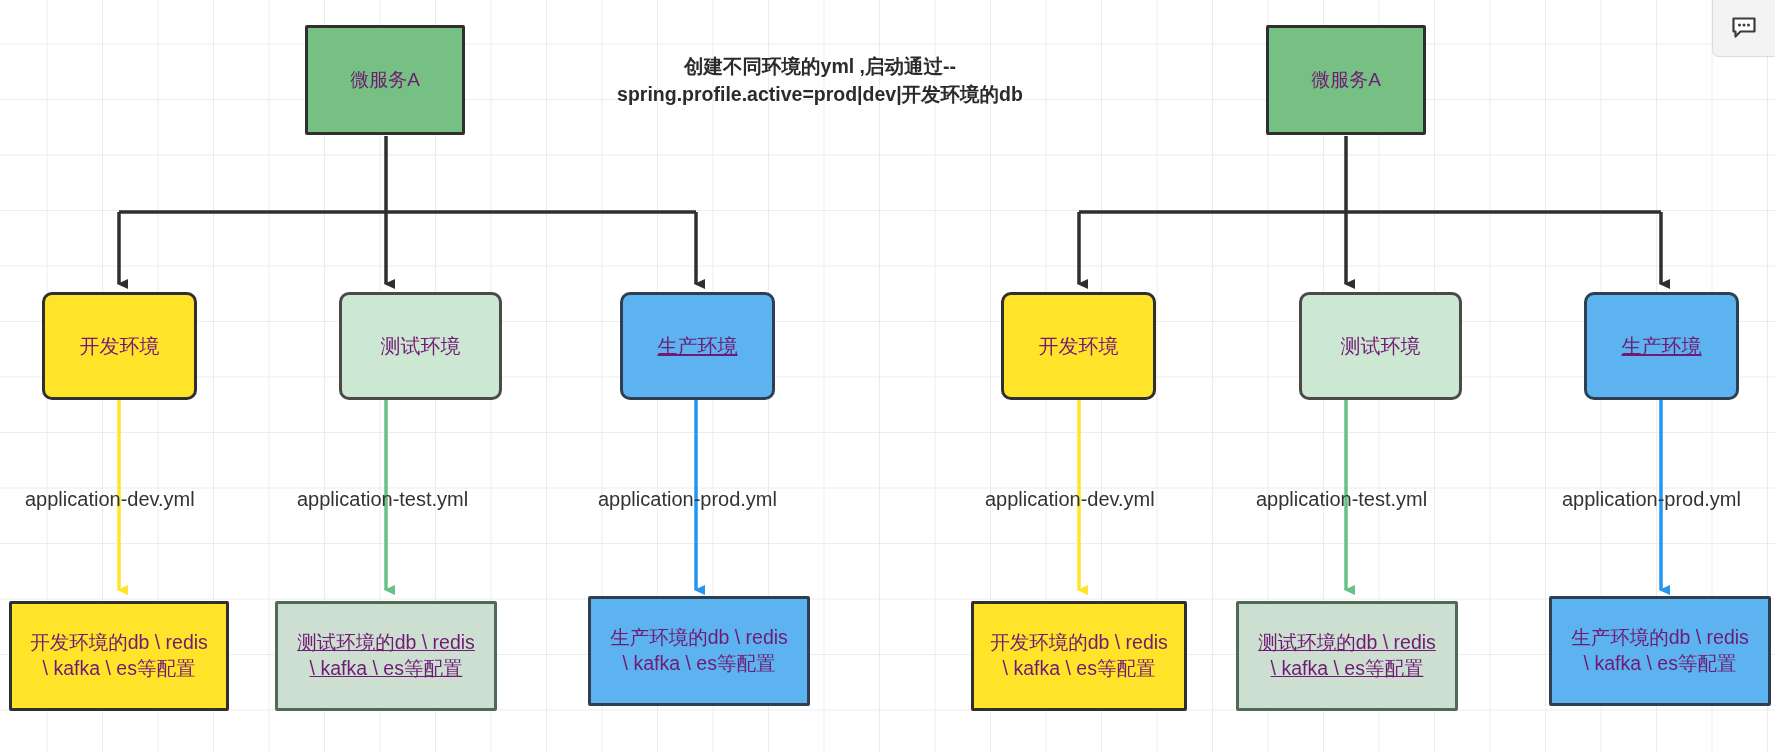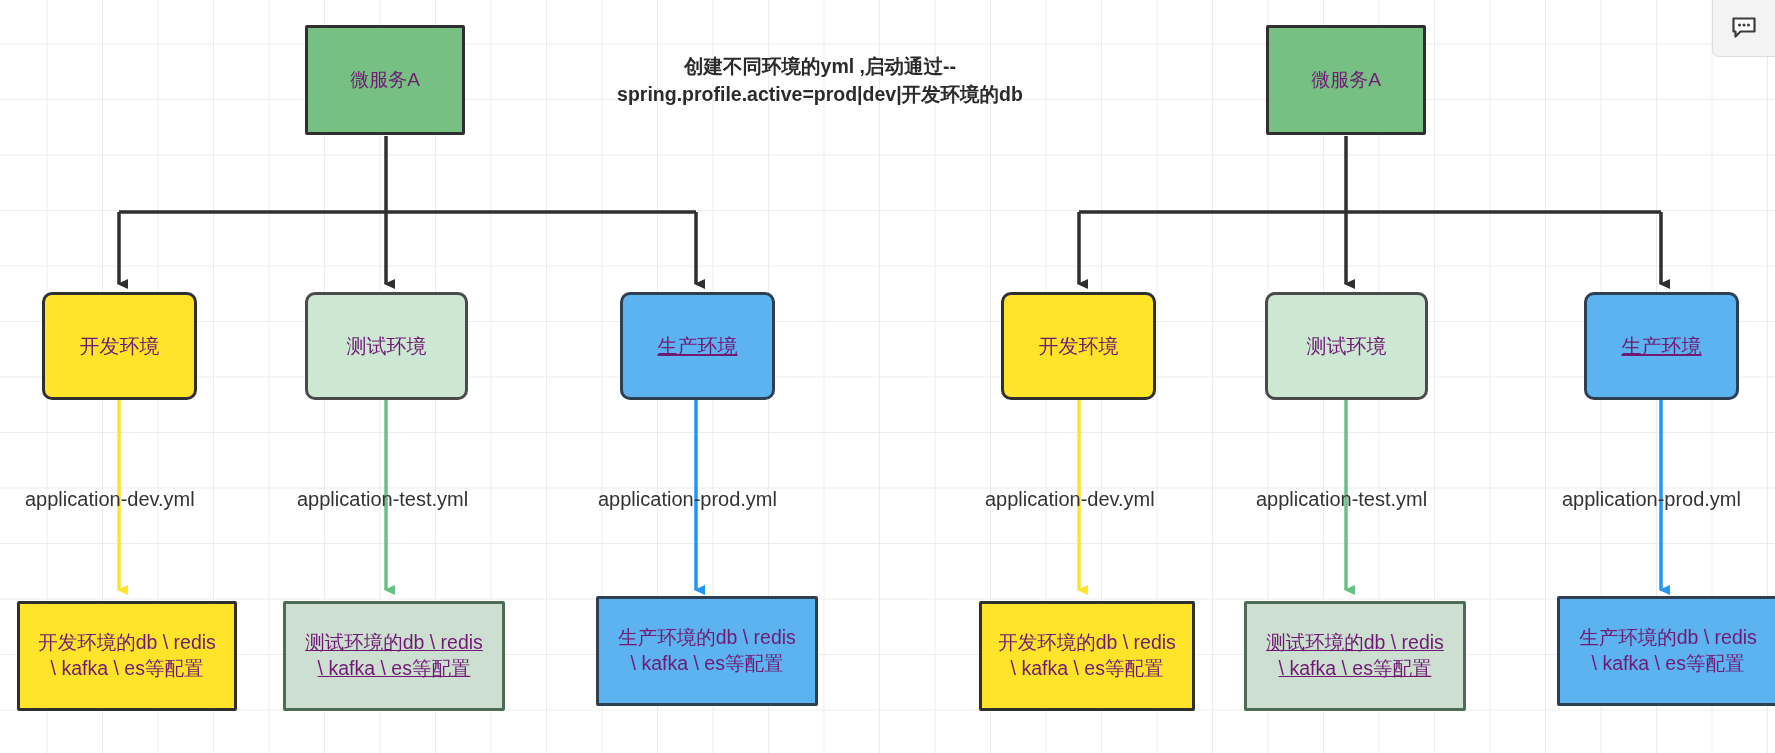--- a/index.html
+++ b/index.html
@@ -45,28 +45,27 @@
     border: 3px solid #2f2f2f;
     border-radius: 2px;
     font-size: 19px;
   }
   .node-env {
     border-radius: 10px;
     border: 3px solid #2f2f2f;
     font-size: 20px;
   }
   .node-env.dev { background: #ffe42a; }
-  .node-env.test { background: #cce8d2; border-color: #4a4a4a; }
+  .node-env.test { background: #cce8d2; border-color: #4a4a4a; margin-left: 34px; }
   .node-env.prod { background: #5cb3f0; border-color: #2f3f52; text-decoration: underline; }
   .node-cfg {
     border: 3px solid #2f2f2f;
     border-radius: 2px;
     font-size: 19.5px;
     padding: 4px 16px;
-    margin-left: 8px;
   }
   .node-cfg.dev { background: #ffe42a; }
   .node-cfg.test { background: #ccdfd0; border-color: #4e6b55; text-decoration: underline; }
   .node-cfg.prod { background: #5cb3f0; border-color: #2f3f52; }
   .edge-label {
     position: absolute;
     font-size: 20px;
     color: #333333;
     white-space: nowrap;
     background: rgba(255,255,255,0.0);

